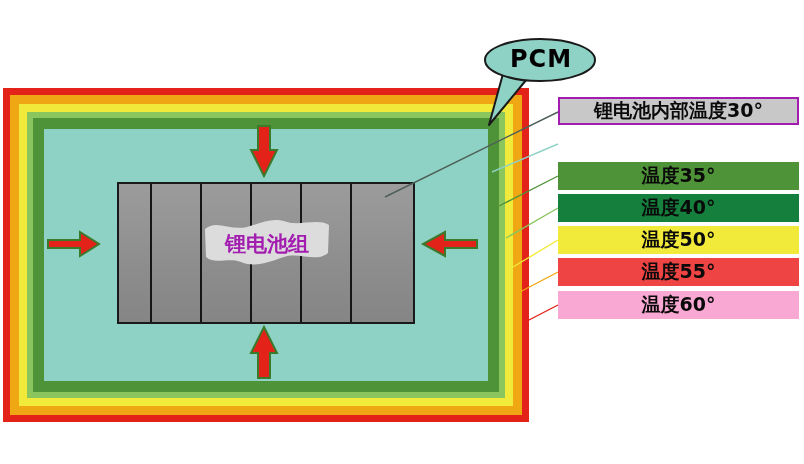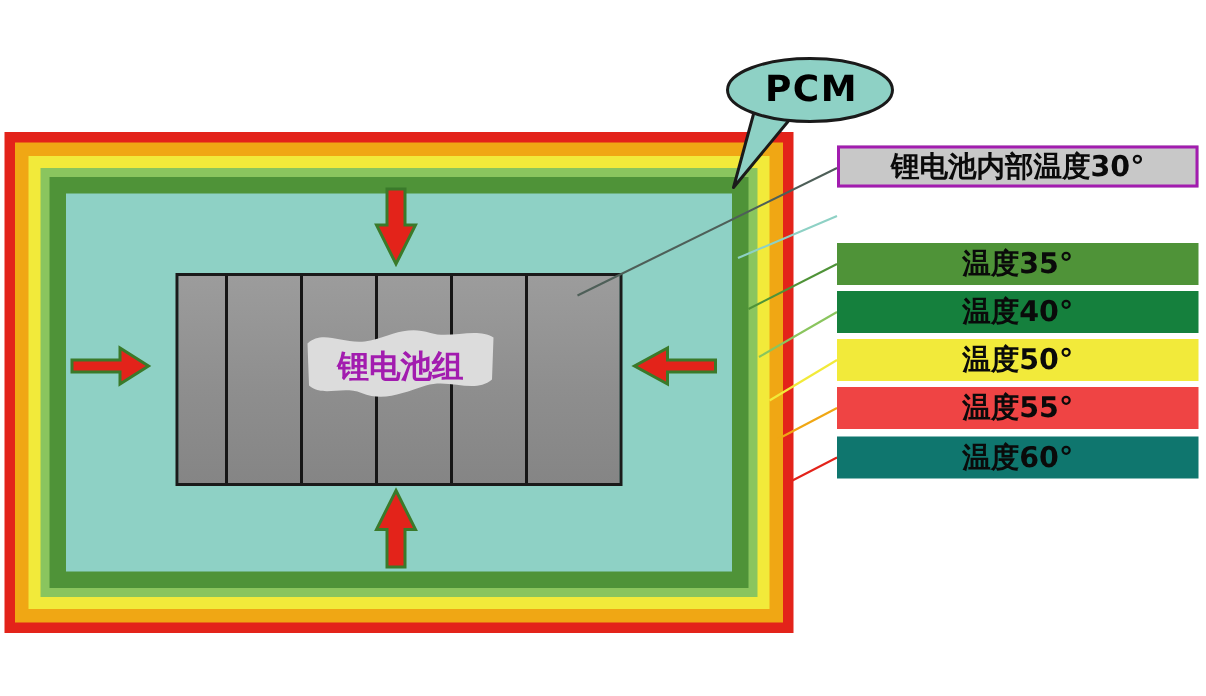--- a/index.html
+++ b/index.html
@@ -84,14 +84,14 @@
   </svg>
 
   <div class="abs pcm-label">PCM</div>
   <div class="abs battery-label">锂电池组</div>
 
   <div class="abs legend-row boxed" style="top: 97px; background-color: rgb(200, 200, 200);">锂电池内部温度30°</div>
   <div class="abs legend-row" style="top: 162px; background-color: rgb(79, 147, 56);">温度35°</div>
   <div class="abs legend-row" style="top: 194px; background-color: #15803d; text-align: right;">温度40°</div>
   <div class="abs legend-row" style="top: 226px; background-color: rgb(242, 234, 58);">温度50°</div>
   <div class="abs legend-row" style="top: 258px; background-color: #ef4444;">温度55°</div>
-  <div class="abs legend-row" style="top: 291px; background-color: #0f766e;">温度60°</div>
+  <div class="abs legend-row" style="top: 291px; background-color: #f9a8d4;">温度60°</div>
 </div>
 
 </body></html>

